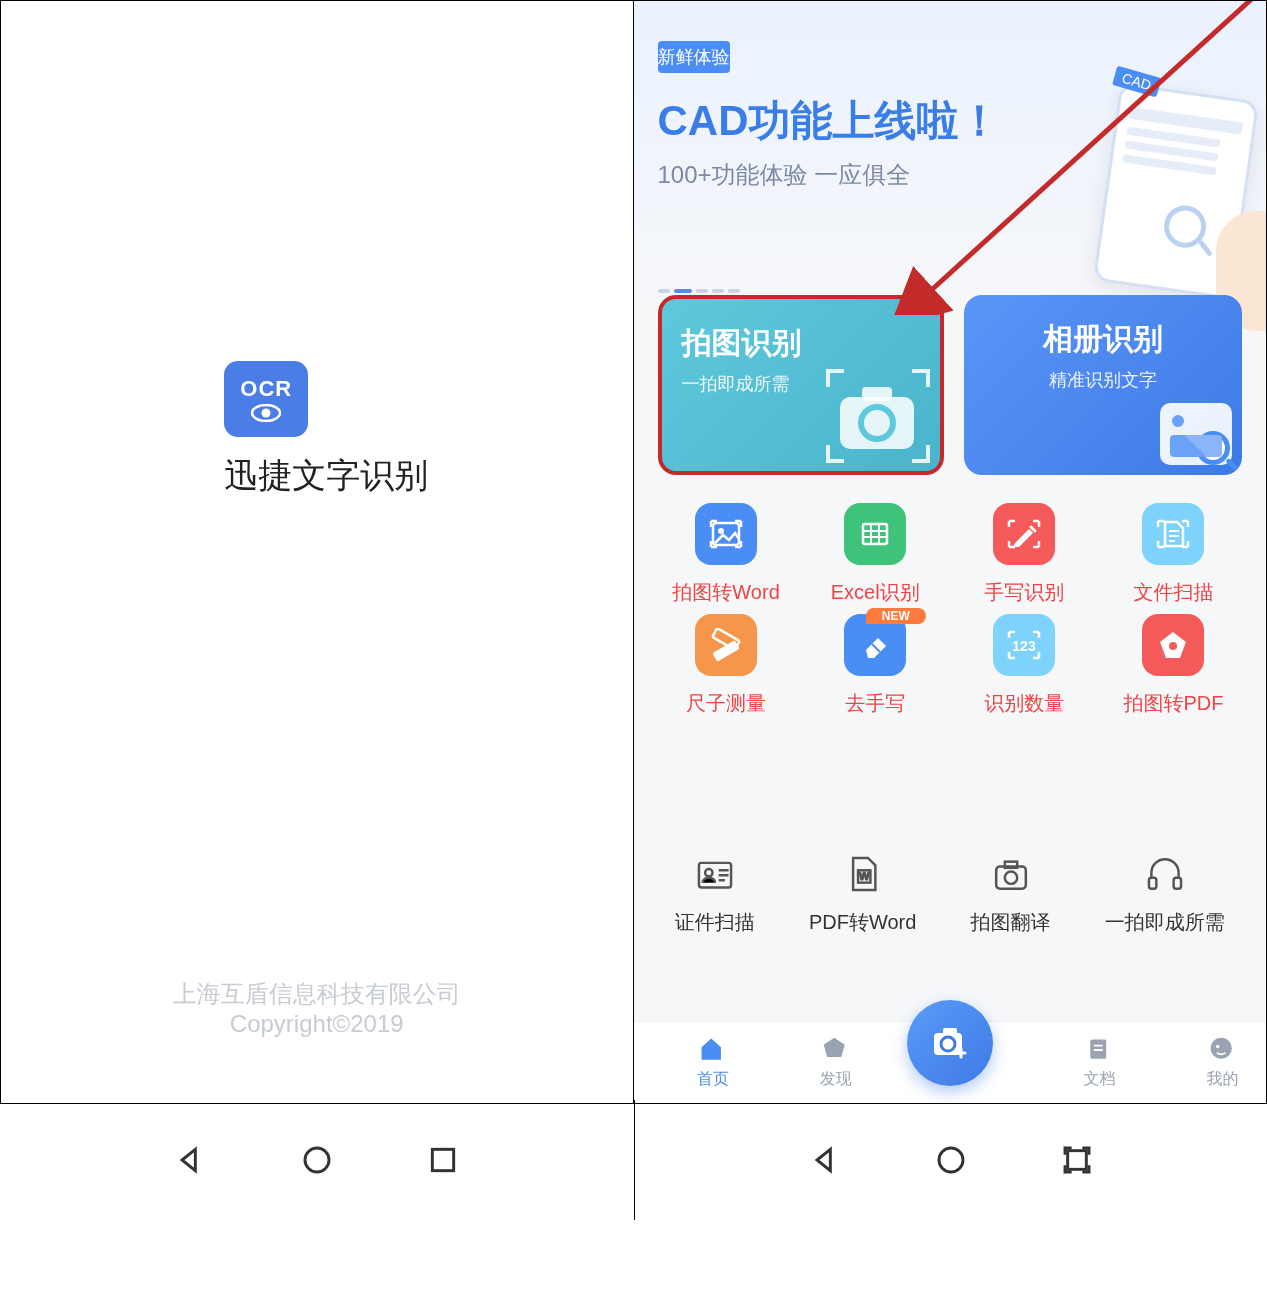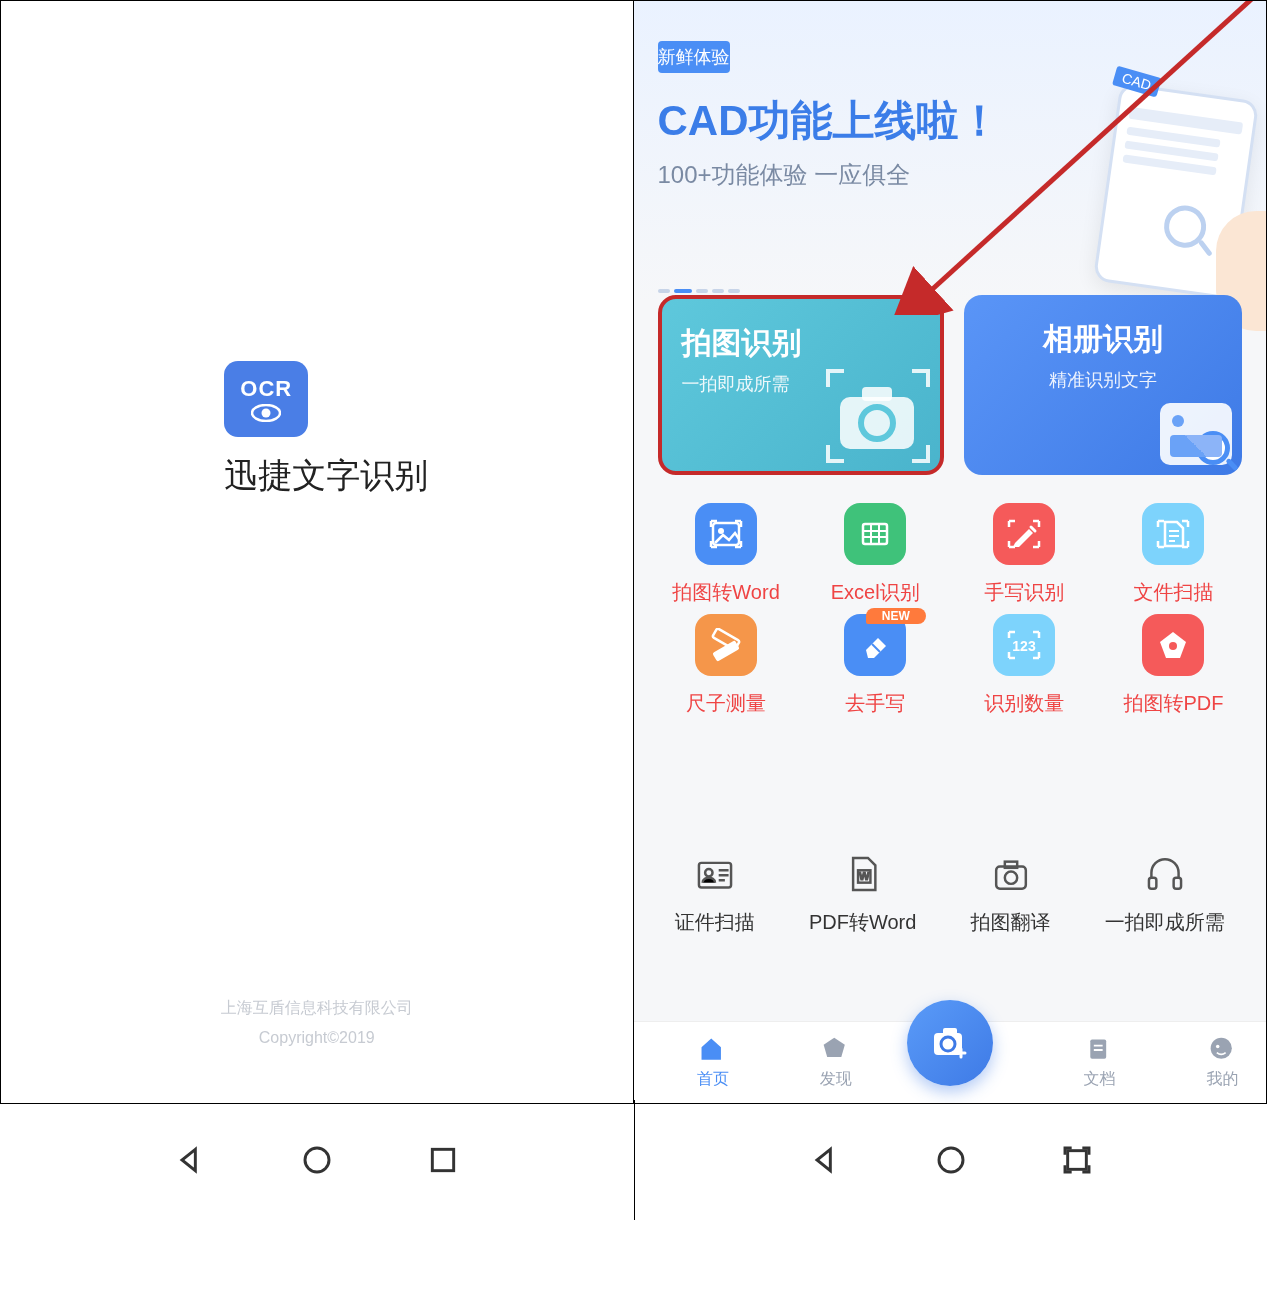--- a/index.html
+++ b/index.html
@@ -6,21 +6,21 @@
 body { background:#fff; width:1267px; height:1314px; position:relative; }
 .wrap { display:flex; width:1267px; height:1104px; border:1px solid #000; }
 
 
 .left { width:50%; border-right:1px solid #000; position:relative; background:#fff; display:flex; flex-direction:column; align-items:center; }
 .splash { margin-top:360px; display:flex; flex-direction:column; align-items:flex-start;margin-left:19px; }
 .ocr-badge { width:84px; height:76px; background:#4a7ee6; border-radius:14px; display:flex; flex-direction:column; align-items:center; justify-content:center; color:#fff; }
 .ocr-txt { font-weight:700; font-size:22px; letter-spacing:1px; }
 .eye { width:30px; height:18px; margin-top:2px; }
 .splash-title { margin-top:16px; font-size:34px; color:#222; font-weight:500; }
-.footer { position:absolute; bottom:50px; width:100%; text-align:center; color:#c7cbd2; font-size:16px; line-height:30px; }
+.footer { position:absolute; bottom:64px; width:100%; text-align:center; color:#c7cbd2; font-size:24px; line-height:30px; }
 
 
 .right { width:50%; position:relative; background:#f6f7f9; overflow:hidden; }
 .hero { background:linear-gradient(180deg,#eaf2ff 0%,#f6f7f9 100%); padding:40px 24px 24px; height:300px; position:relative; }
 .tag { display:inline-block; background:#4a8ef5; color:#fff; font-size:18px; padding:4px 0; border-radius:4px; }
 .hero-title { font-size:42px; color:#3b7de8; font-weight:600; margin-top:20px; }
 .hero-sub { font-size:24px; color:#7a8aa3; margin-top:10px; }
 .phone { position:absolute; right:-10px; top:70px; width:180px; height:220px; }
 .phone-body { width:140px; height:200px; background:#fff; border-radius:16px; border:3px solid #d4e0f3; position:absolute; right:30px; top:20px; transform:rotate(8deg); box-shadow:0 6px 20px rgba(0,0,0,.08); }
 .phone-body::before { content:""; position:absolute; top:20px; left:10px; right:10px; height:12px; background:#e6edf8; border-radius:3px; }

